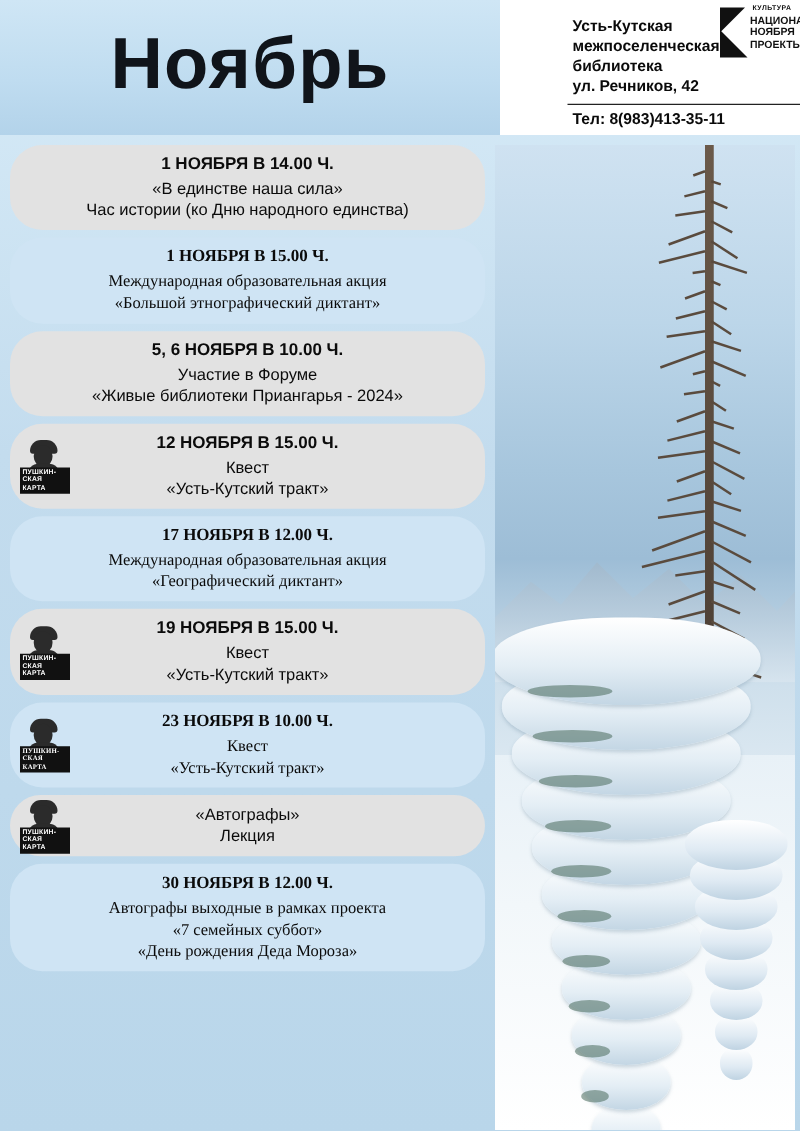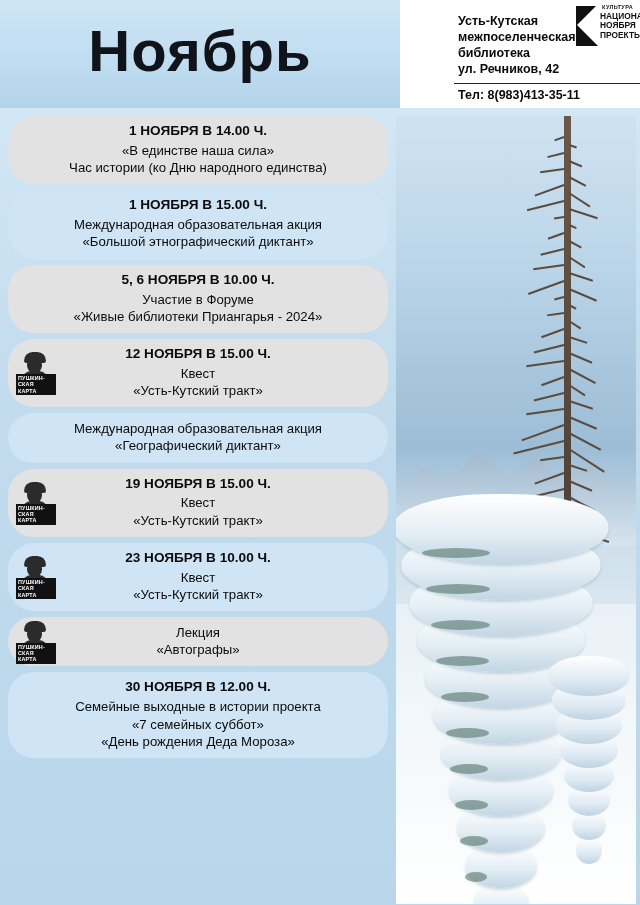--- a/index.html
+++ b/index.html
@@ -140,21 +140,21 @@
 
   .event {
     position: relative;
     border-radius: 26px;
     margin-bottom: 6px;
     padding: 7px 10px 8px 10px;
     text-align: center;
     box-sizing: border-box;
   }
   .event.gray { background: #e2e2e2; }
-  .event.blue { background: #cfe4f4; }
+  .event.blue { background: #cfe4f4; font-family: Liberation Serif, serif; }
 
   .ev-date {
     font-size: 13.6px;
     font-weight: bold;
     color: #0b0b0b;
     line-height: 1.25;
     margin-bottom: 2px;
   }
   .ev-line {
     font-size: 13.2px;
@@ -374,20 +374,21 @@
               <span>ПУШКИН-</span>
               <span>СКАЯ</span>
               <span>КАРТА</span>
             </div>
           </div>
           <div class="ev-date">12 НОЯБРЯ В 15.00 Ч.</div>
           <div class="ev-line">Квест</div>
           <div class="ev-line">«Усть-Кутский тракт»</div>
         </div>
         <div class="event blue">
+          <div class="ev-date">17 НОЯБРЯ В 12.00 Ч.</div>
           <div class="ev-line">Международная образовательная акция</div>
           <div class="ev-line">«Географический диктант»</div>
         </div>
         <div class="event gray">
           <div class="pushkin">
             <div class="face">
               <div class="hair"></div>
               <div class="head"></div>
               <div class="shoulders"></div>
             </div>
@@ -424,26 +425,26 @@
               <div class="hair"></div>
               <div class="head"></div>
               <div class="shoulders"></div>
             </div>
             <div class="pk-card">
               <span>ПУШКИН-</span>
               <span>СКАЯ</span>
               <span>КАРТА</span>
             </div>
           </div>
+          <div class="ev-line">«Автографы»</div>
           <div class="ev-line">Лекция</div>
-          <div class="ev-line">«Автографы»</div>
         </div>
         <div class="event blue">
           <div class="ev-date">30 НОЯБРЯ В 12.00 Ч.</div>
-          <div class="ev-line">Семейные выходные в истории проекта</div>
+          <div class="ev-line">Автографы выходные в рамках проекта</div>
           <div class="ev-line">«7 семейных суббот»</div>
           <div class="ev-line">«День рождения Деда Мороза»</div>
         </div>
       </div>
 
     <div class="photo">
       <div class="sky"></div>
       <div class="mountains"></div>
       <div class="snowfield"></div>
 

